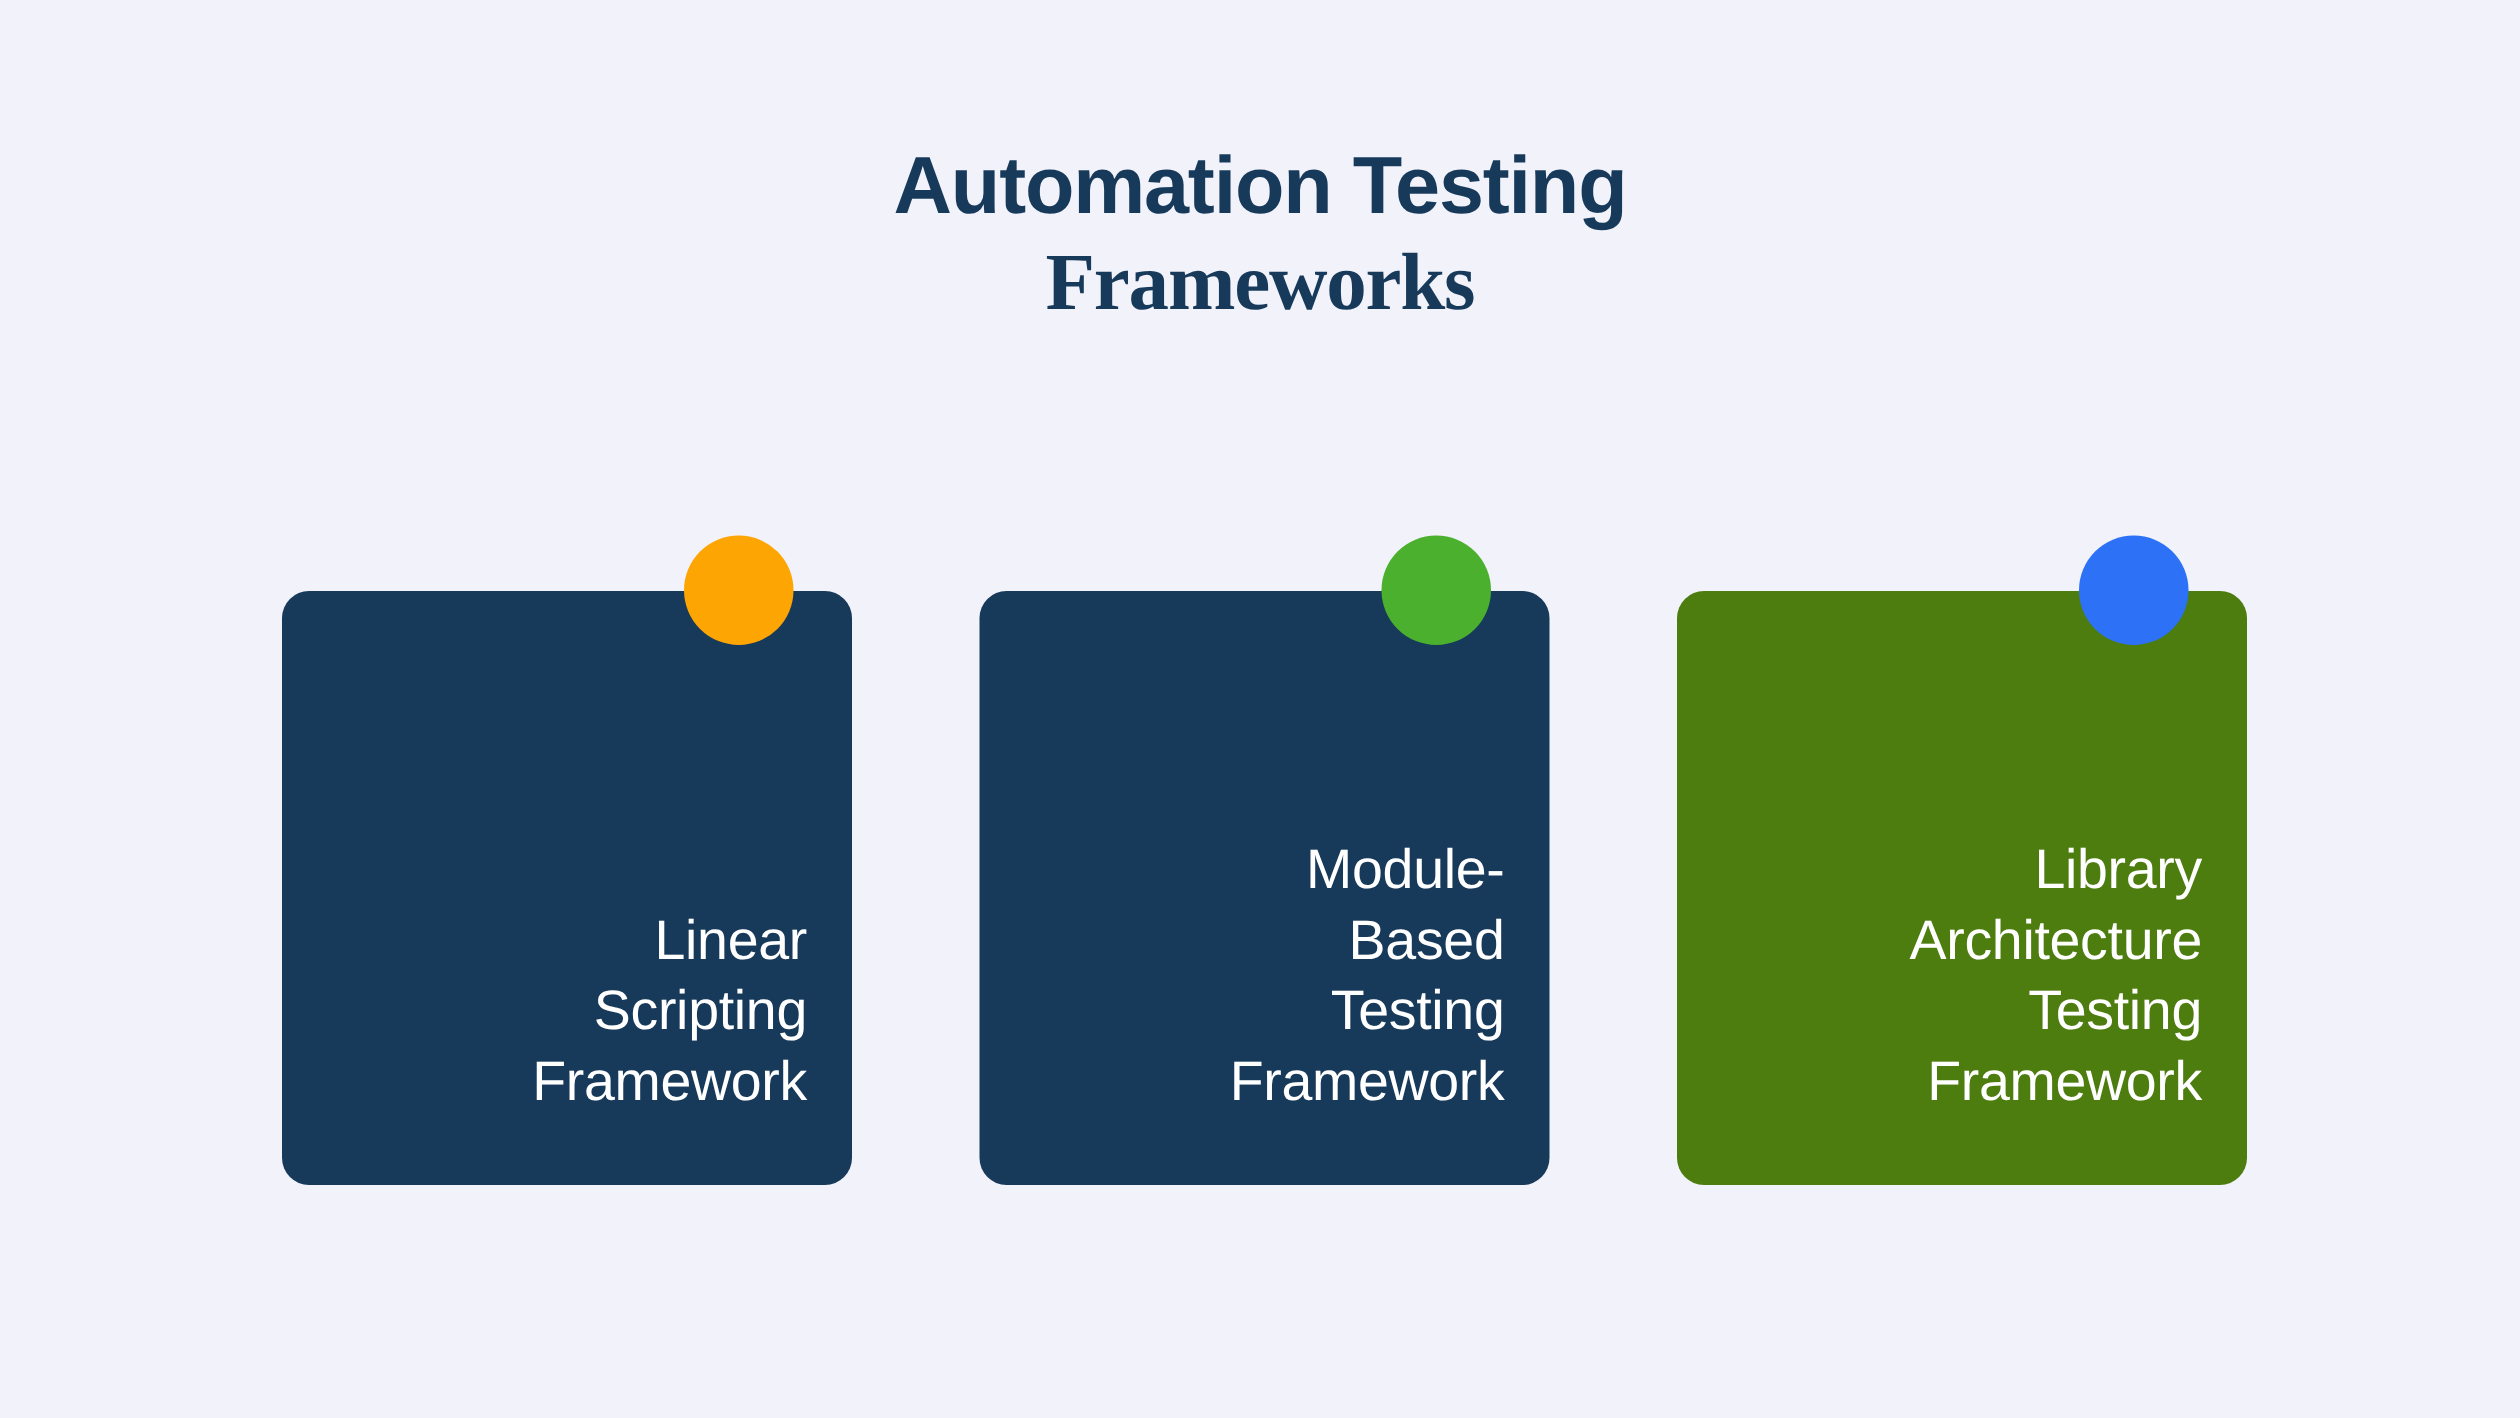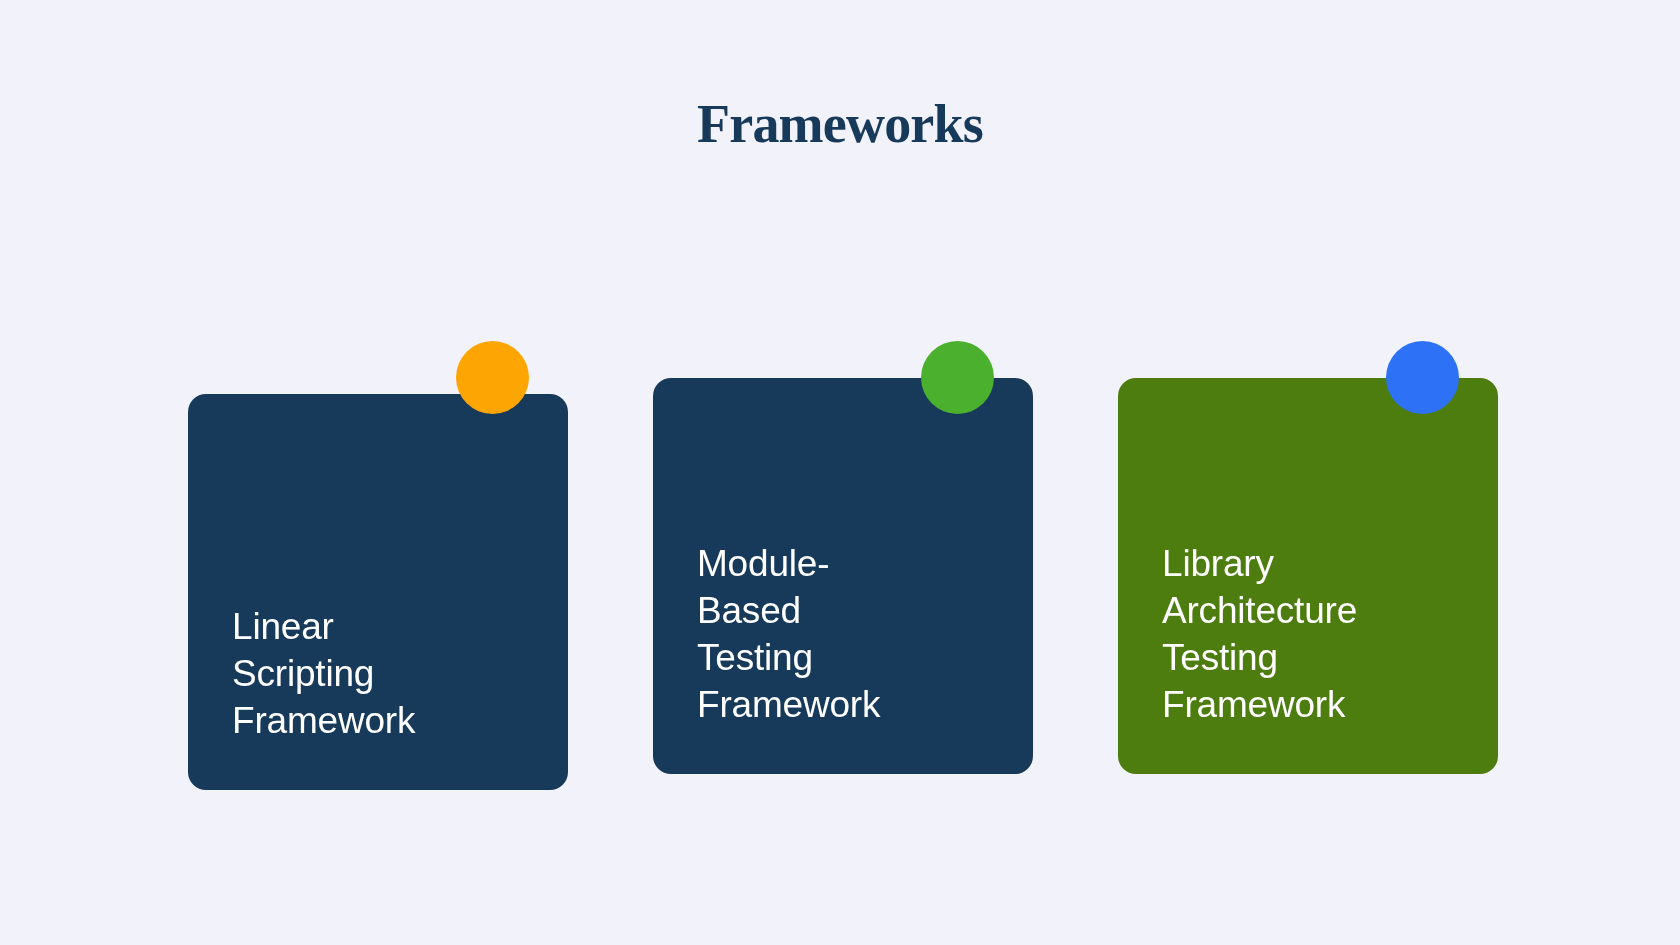--- a/index.html
+++ b/index.html
@@ -46,23 +46,24 @@
   .cards-row {
     position: absolute;
     left: 188px;
     top: 378px;
     width: 1304px;
     height: 396px;
   }
 
   .card-wrap {
     position: absolute;
-    top: 0;
+    top: 16px;
     width: 304px;
     height: 396px;
+    text-align: right;
   }
   .card-wrap.pos-0 { left: 0px; }
   .card-wrap.pos-1 { left: 465px; }
   .card-wrap.pos-2 { left: 930px; }
 
   .card {
     position: absolute;
     left: 0;
     top: 0;
     width: 380px;
@@ -96,27 +97,28 @@
     right: -37px;
     z-index: 2;
   }
 </style>
 </head>
 <body style="background: rgb(242, 242, 251);">
 
 <div class="slide" style="background: rgb(242, 242, 251);">
 
   <div class="title-block">
+    <span class="title-line" style="color: rgb(23, 57, 90);">Automation Testing</span>
     <span class="title-line" style="color: rgb(23, 57, 90); font-family: Liberation Serif, serif;">Frameworks</span>
   </div>
 
   <div class="cards-row">
 
     <div class="card-wrap pos-0">
-      <div class="card" style="background: rgb(23, 57, 90); margin-top: 16px;">
+      <div class="card" style="background: rgb(23, 57, 90);">
         <div class="card-label" style="color: rgb(255, 255, 255);">Linear
 Scripting
 Framework</div>
       </div>
       <div class="card-dot" style="background:#fda503;"></div>
     </div>
 
     <div class="card-wrap pos-1">
       <div class="card" style="background: rgb(23, 57, 90);">
         <div class="card-label" style="color: rgb(255, 255, 255);">Module-

